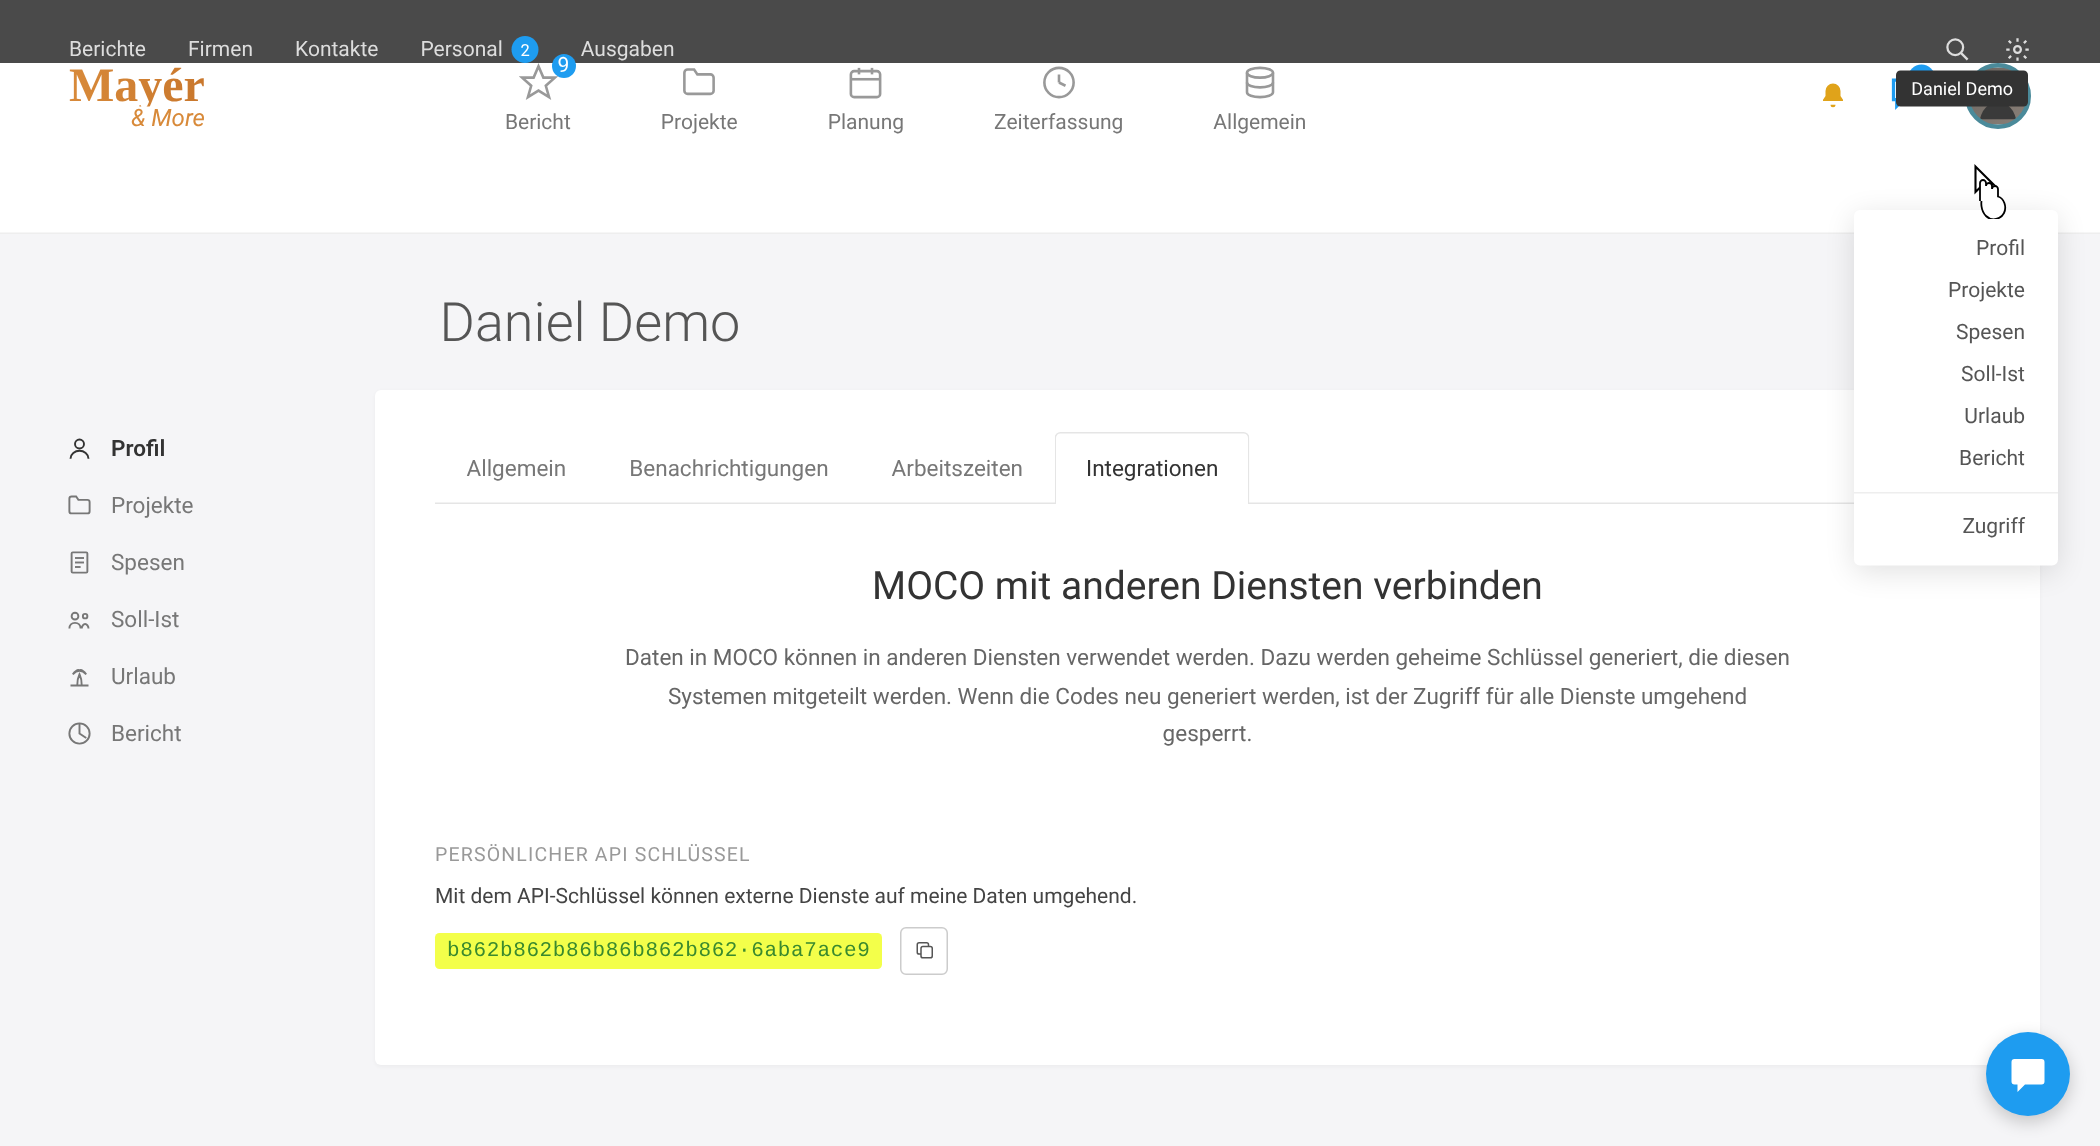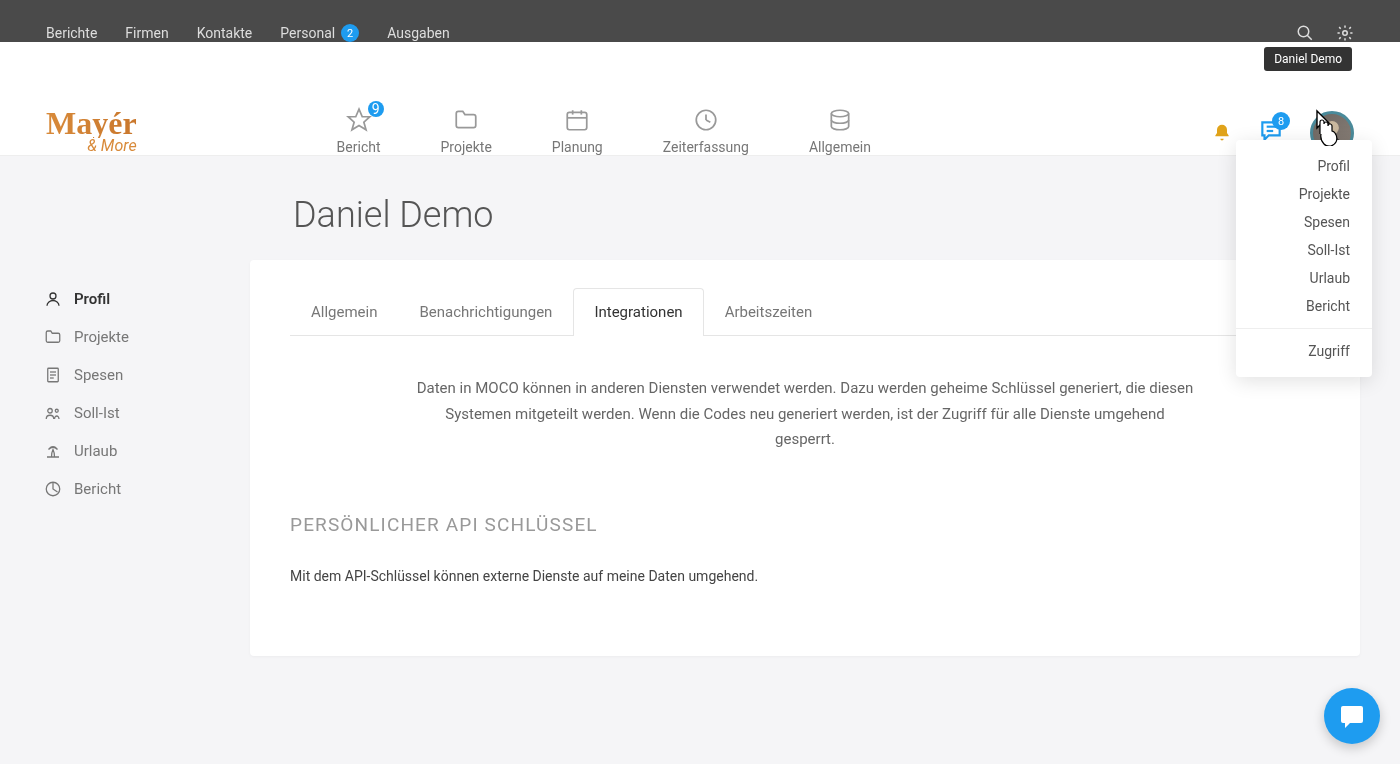--- a/index.html
+++ b/index.html
@@ -7,21 +7,21 @@
 
   
   .topbar { background: #4a4a4a; height: 42px; display: flex; align-items: flex-end; padding: 0 46px; color: #ddd; }
   .topbar-left { display: flex; gap: 28px; align-items: center; }
   .topbar-item { font-size: 14px; color: #ddd; cursor: pointer; display: flex; align-items: center; gap: 6px; }
   .badge-small { background: #1e9cf0; color: #fff; border-radius: 10px; min-width: 18px; height: 18px; display: inline-flex; align-items: center; justify-content: center; font-size: 11px; padding: 0 5px; }
   .topbar-right { margin-left: auto; display: flex; gap: 22px; align-items: center; }
   .topbar-icon { width: 18px; height: 18px; fill: #ddd; cursor: pointer; }
 
   
-  .mainnav { background: #fff; height: 114px; display: flex; align-items: flex-end; padding: 0 46px; border-bottom: 1px solid #eee; position: relative; }
+  .mainnav { background: #fff; height: 114px; display: flex; align-items: flex-start; padding: 0 46px; border-bottom: 1px solid #eee; position: relative; }
   .logo { font-family: cursive; font-size: 32px; font-weight: 600; background: linear-gradient(90deg, #d88a3a, #c9772c); -webkit-background-clip: text; -webkit-text-fill-color: transparent; background-clip: text; line-height: 0.9; }
   .logo-sub { font-size: 16px; color: #d88a3a; font-style: italic; display: block; text-align: right; margin-top: -2px; }
   .mainnav-center { display: flex; gap: 60px; margin-left: 200px; }
   .mainnav-item { display: flex; flex-direction: column; align-items: center; gap: 6px; color: #777; cursor: pointer; position: relative; }
   .mainnav-item .icon-box { width: 26px; height: 26px; position: relative; }
   .mainnav-item .icon-box svg { width: 100%; height: 100%; fill: none; stroke: #999; stroke-width: 1.6; }
   .mainnav-item span { font-size: 14px; }
   .nav-badge { position: absolute; top: -6px; right: -12px; background: #1e9cf0; color: #fff; border-radius: 50%; width: 16px; height: 16px; font-size: 10px; display: flex; align-items: center; justify-content: center; }
   .mainnav-right { margin-left: auto; display: flex; align-items: center; gap: 26px; }
   .bell-icon { width: 20px; height: 20px; fill: #e0a31a; cursor: pointer; }
@@ -47,21 +47,21 @@
 
   .main-panel { flex: 1; background: #fff; border-radius: 4px; margin-right: 40px; padding: 28px 40px 60px; box-shadow: 0 1px 3px rgba(0,0,0,0.04); }
   .tabs { display: flex; border-bottom: 1px solid #e5e5e5; margin-bottom: 40px; }
   .tab { padding: 14px 20px; font-size: 15px; color: #777; cursor: pointer; border: 1px solid transparent; border-bottom: none; }
   .tab.active { color: #333; border-color: #e5e5e5; background: #fff; border-radius: 4px 4px 0 0; margin-bottom: -1px; }
 
   .panel-body { text-align: center; max-width: 780px; margin: 0 auto 60px; }
   .panel-body h2 { font-size: 26px; font-weight: 400; color: #333; margin-bottom: 20px; }
   .panel-body p { font-size: 15px; color: #666; line-height: 1.7; }
 
-  .section-label { font-size: 19px; letter-spacing: 0.06em; color: #999; margin-bottom: 32px; }
+  .section-label { font-size: 13px; letter-spacing: 0.06em; color: #999; margin-bottom: 12px; }
   .section-desc { font-size: 14px; color: #444; margin-bottom: 12px; }
   .key-row { display: flex; align-items: center; gap: 12px; }
   .api-key { background: #f3ff4a; font-family: "Courier New", monospace; font-size: 14px; color: #3a8a2e; padding: 4px 8px; border-radius: 3px; letter-spacing: 0.03em; }
   .copy-btn { width: 32px; height: 32px; border: 1px solid #ccc; border-radius: 4px; background: #fff; display: flex; align-items: center; justify-content: center; cursor: pointer; }
   .copy-btn svg { width: 15px; height: 15px; fill: none; stroke: #555; stroke-width: 1.6; }
 
   
   .intercom { position: fixed; bottom: 20px; right: 20px; width: 56px; height: 56px; border-radius: 50%; background: #1e9cf0; display: flex; align-items: center; justify-content: center; cursor: pointer; box-shadow: 0 4px 12px rgba(0,0,0,0.2); }
   .intercom svg { width: 28px; height: 28px; fill: #fff; }
 </style>
@@ -231,30 +231,40 @@
           <path d="M12 3v9l6 4"></path>
         </svg>
       <span>Bericht</span>
     </div>
   </div>
 
   <div class="main-panel">
     <div class="tabs">
       <div class="tab">Allgemein</div>
       <div class="tab">Benachrichtigungen</div>
+      <div class="tab">Arbeitszeiten</div>
       <div class="tab active">Integrationen</div>
-      <div class="tab">Arbeitszeiten</div>
     </div>
 
     <div class="panel-body">
+      <h2>MOCO mit anderen Diensten verbinden</h2>
       <p>Daten in MOCO können in anderen Diensten verwendet werden. Dazu werden geheime Schlüssel generiert, die diesen Systemen mitgeteilt werden. Wenn die Codes neu generiert werden, ist der Zugriff für alle Dienste umgehend gesperrt.</p>
     </div>
 
     <div class="section-label">PERSÖNLICHER API SCHLÜSSEL</div>
     <div class="section-desc">Mit dem API-Schlüssel können externe Dienste auf meine Daten umgehend.</div>
+    <div class="key-row">
+      <span class="api-key">b862b862b86b86b862b862·6aba7ace9</span>
+      <button class="copy-btn">
+        <svg viewBox="0 0 24 24">
+            <rect x="8" y="8" width="12" height="12" rx="2"></rect>
+            <path d="M16 8V6a2 2 0 00-2-2H6a2 2 0 00-2 2v8a2 2 0 002 2h2"></path>
+          </svg>
+      </button>
+    </div>
   </div>
 </div>
 
 <div class="intercom">
   <svg viewBox="0 0 28 28">
       <path d="M5 4h18a2 2 0 012 2v13a2 2 0 01-2 2H12l-5 5v-5H5a2 2 0 01-2-2V6a2 2 0 012-2z"></path>
     </svg>
 </div>
 
 </body></html>

